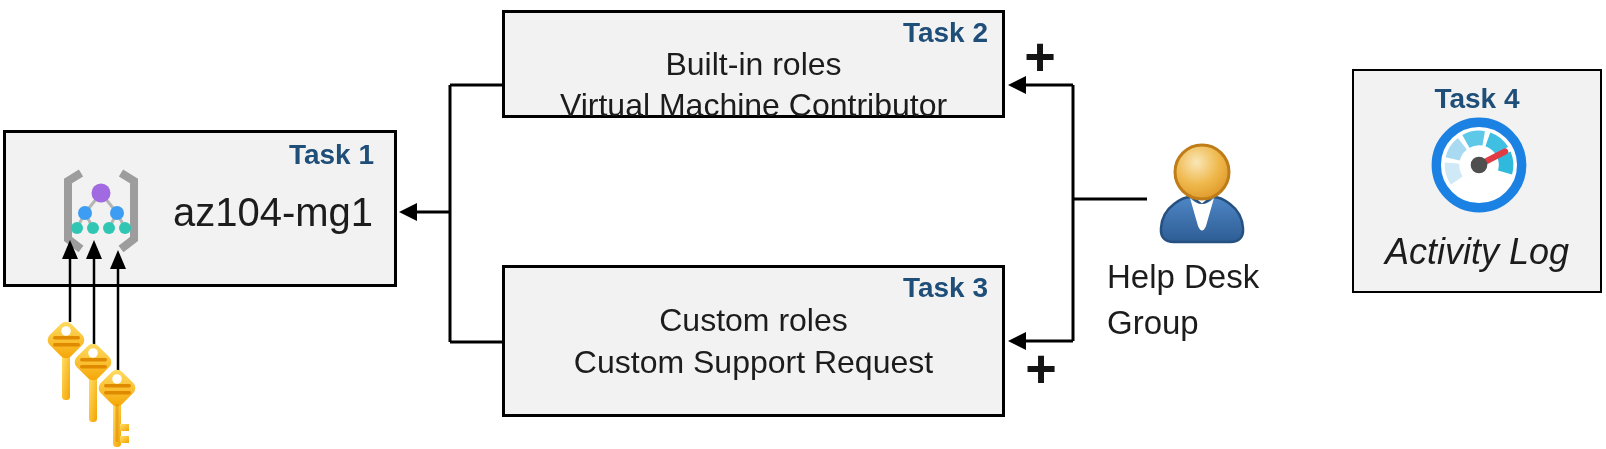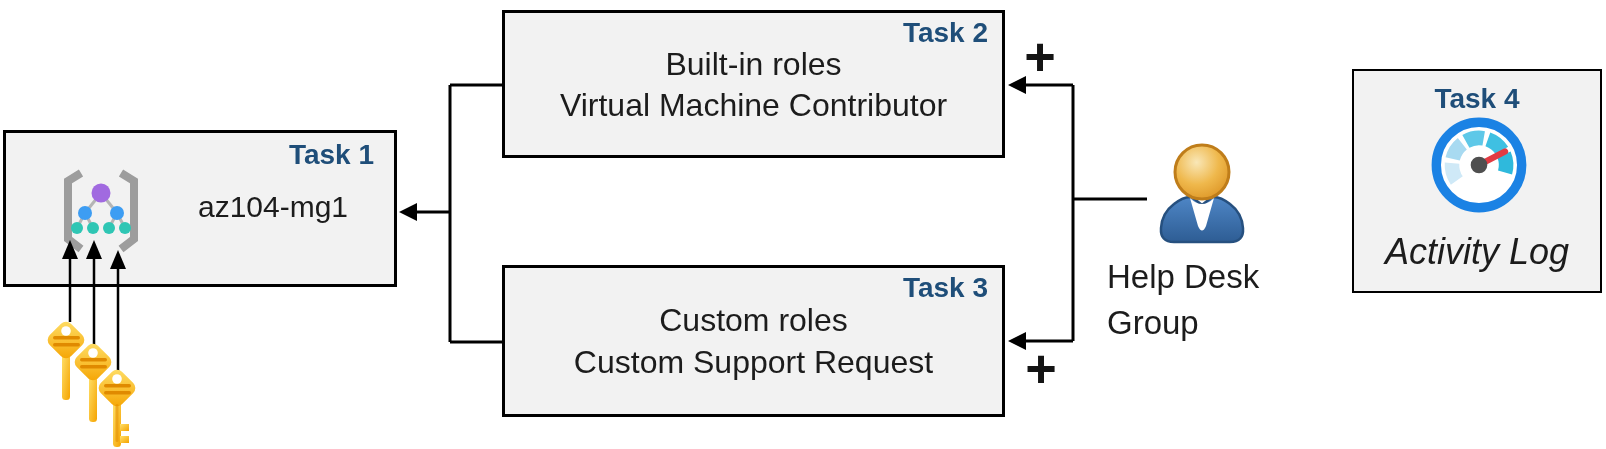--- a/index.html
+++ b/index.html
@@ -32,21 +32,21 @@
     font-size: 32px;
     color: #1c1c1c;
     white-space: nowrap;
   }
   .mg-name {
     position: absolute;
     left: 148px;
     top: 57px;
     width: 238px;
     text-align: center;
-    font-size: 30px;
+    font-size: 40px;
     color: #1c1c1c;
   }
   .icon-wrap { position: absolute; }
   .plus-sign {
     position: absolute;
     width: 48px;
     height: 52px;
     line-height: 52px;
     text-align: center;
     font-size: 54px;
@@ -113,21 +113,21 @@
         <circle cx="66" cy="48" r="7" fill="#3D9DF3"></circle>
         <circle cx="26" cy="63" r="6" fill="#2FC6B4"></circle>
         <circle cx="42" cy="63" r="6" fill="#2FC6B4"></circle>
         <circle cx="58" cy="63" r="6" fill="#2FC6B4"></circle>
         <circle cx="74" cy="63" r="6" fill="#2FC6B4"></circle>
       </svg>
     </div>
     <div class="mg-name">az104-mg1</div>
   </div>
 
-  <div id="task2-box" class="task-box" style="left:502px; top:10px; width:503px; height:148px;">
+  <div id="task2-box" class="task-box" style="left:502px; top:10px; width:503px; height:108px;">
     <div class="task-label" style="right:14px; top:4px;">Task 2</div>
     <div class="box-line" style="top:33px;">Built-in roles</div>
     <div class="box-line" style="top:74px;">Virtual Machine Contributor</div>
   </div>
 
   <div id="task3-box" class="task-box" style="left:502px; top:265px; width:503px; height:152px;">
     <div class="task-label" style="right:14px; top:4px;">Task 3</div>
     <div class="box-line" style="top:34px;">Custom roles</div>
     <div class="box-line" style="top:76px;">Custom Support Request</div>
   </div>

